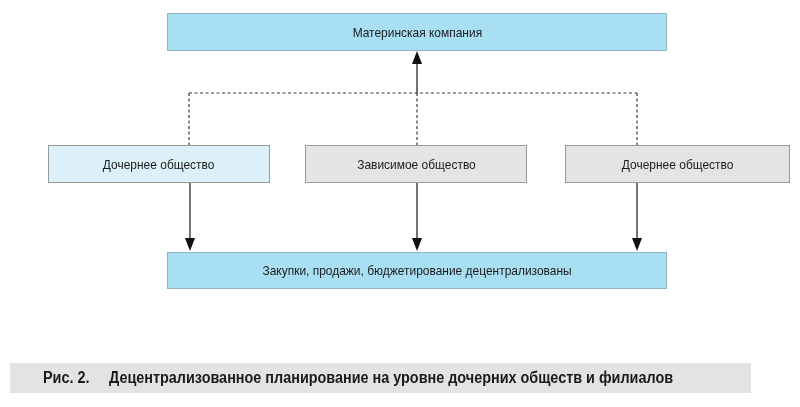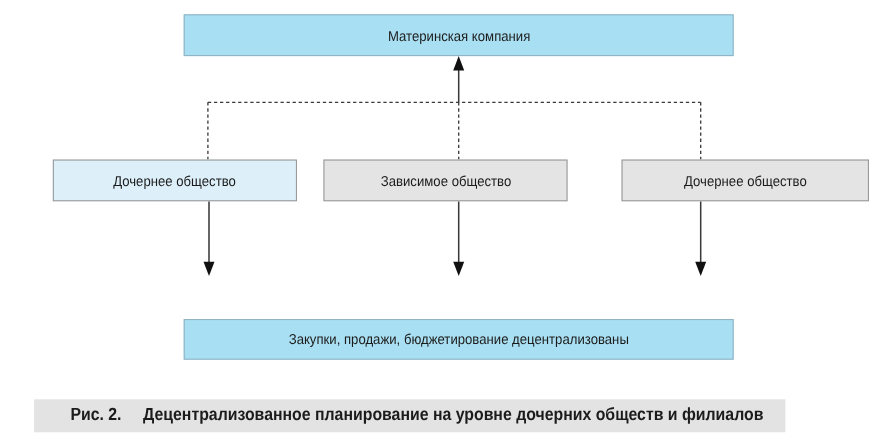--- a/index.html
+++ b/index.html
@@ -32,25 +32,25 @@
     color:var(--text);
     font-size:13px;
     text-align:center;
   }
   .node .lbl{display:inline-block;transform:scaleX(0.92);white-space:nowrap;}
   .node.blue{background:var(--box-blue);border:1px solid var(--border-blue);}
   .node.lightblue{background:var(--box-light-blue);border:1px solid var(--border-gray);}
   .node.gray{background:var(--box-gray);border:1px solid var(--border-gray);}
   .box-parent{left:167px;top:13px;width:500px;height:38px;}
   .box-sub-left{left:48px;top:145px;width:222px;height:38px;}
-  .box-dependent{left:294px;top:145px;width:222px;height:38px;}
+  .box-dependent{left:305px;top:145px;width:222px;height:38px;}
   .box-sub-right{left:565px;top:145px;width:225px;height:38px;}
-  .box-bottom{left:167px;top:252px;width:500px;height:37px;margin-top:38px;}
+  .box-bottom{left:167px;top:252px;width:500px;height:37px;}
   .caption-band{
-    position:absolute;left:31px;top:363px;width:683px;height:30px;
+    position:absolute;left:10px;top:363px;width:741px;height:30px;
     background:var(--caption-band);
     display:flex;align-items:center;
     box-sizing:border-box;
     padding-left:33px;
     color:var(--text);
     font-size:16px;font-weight:bold;
   }
   .caption-band .fig{display:inline-block;transform:scaleX(0.90);transform-origin:left center;margin-right:14px;white-space:nowrap;}
   .caption-band .txt{display:inline-block;transform:scaleX(0.90);transform-origin:left center;white-space:nowrap;}
 </style>

